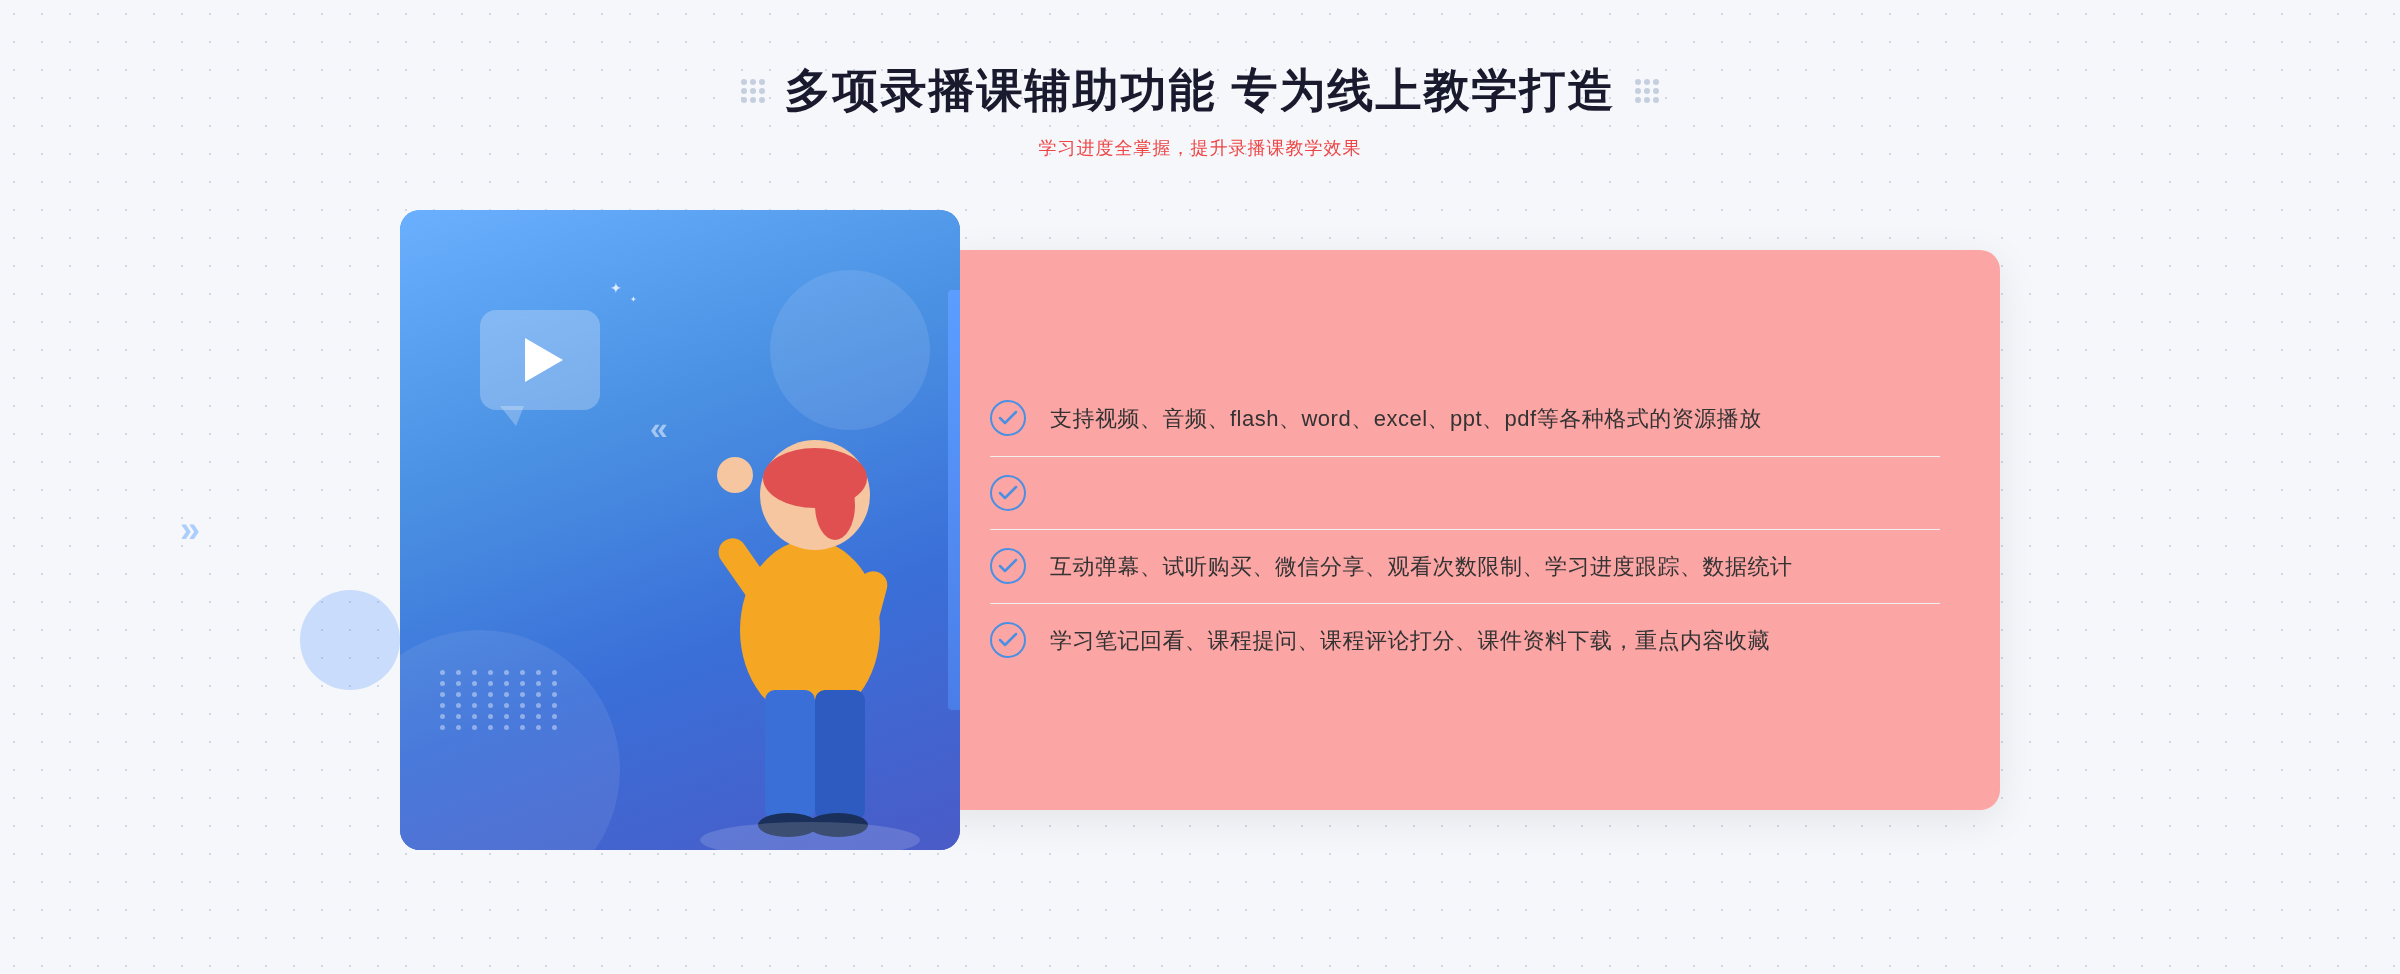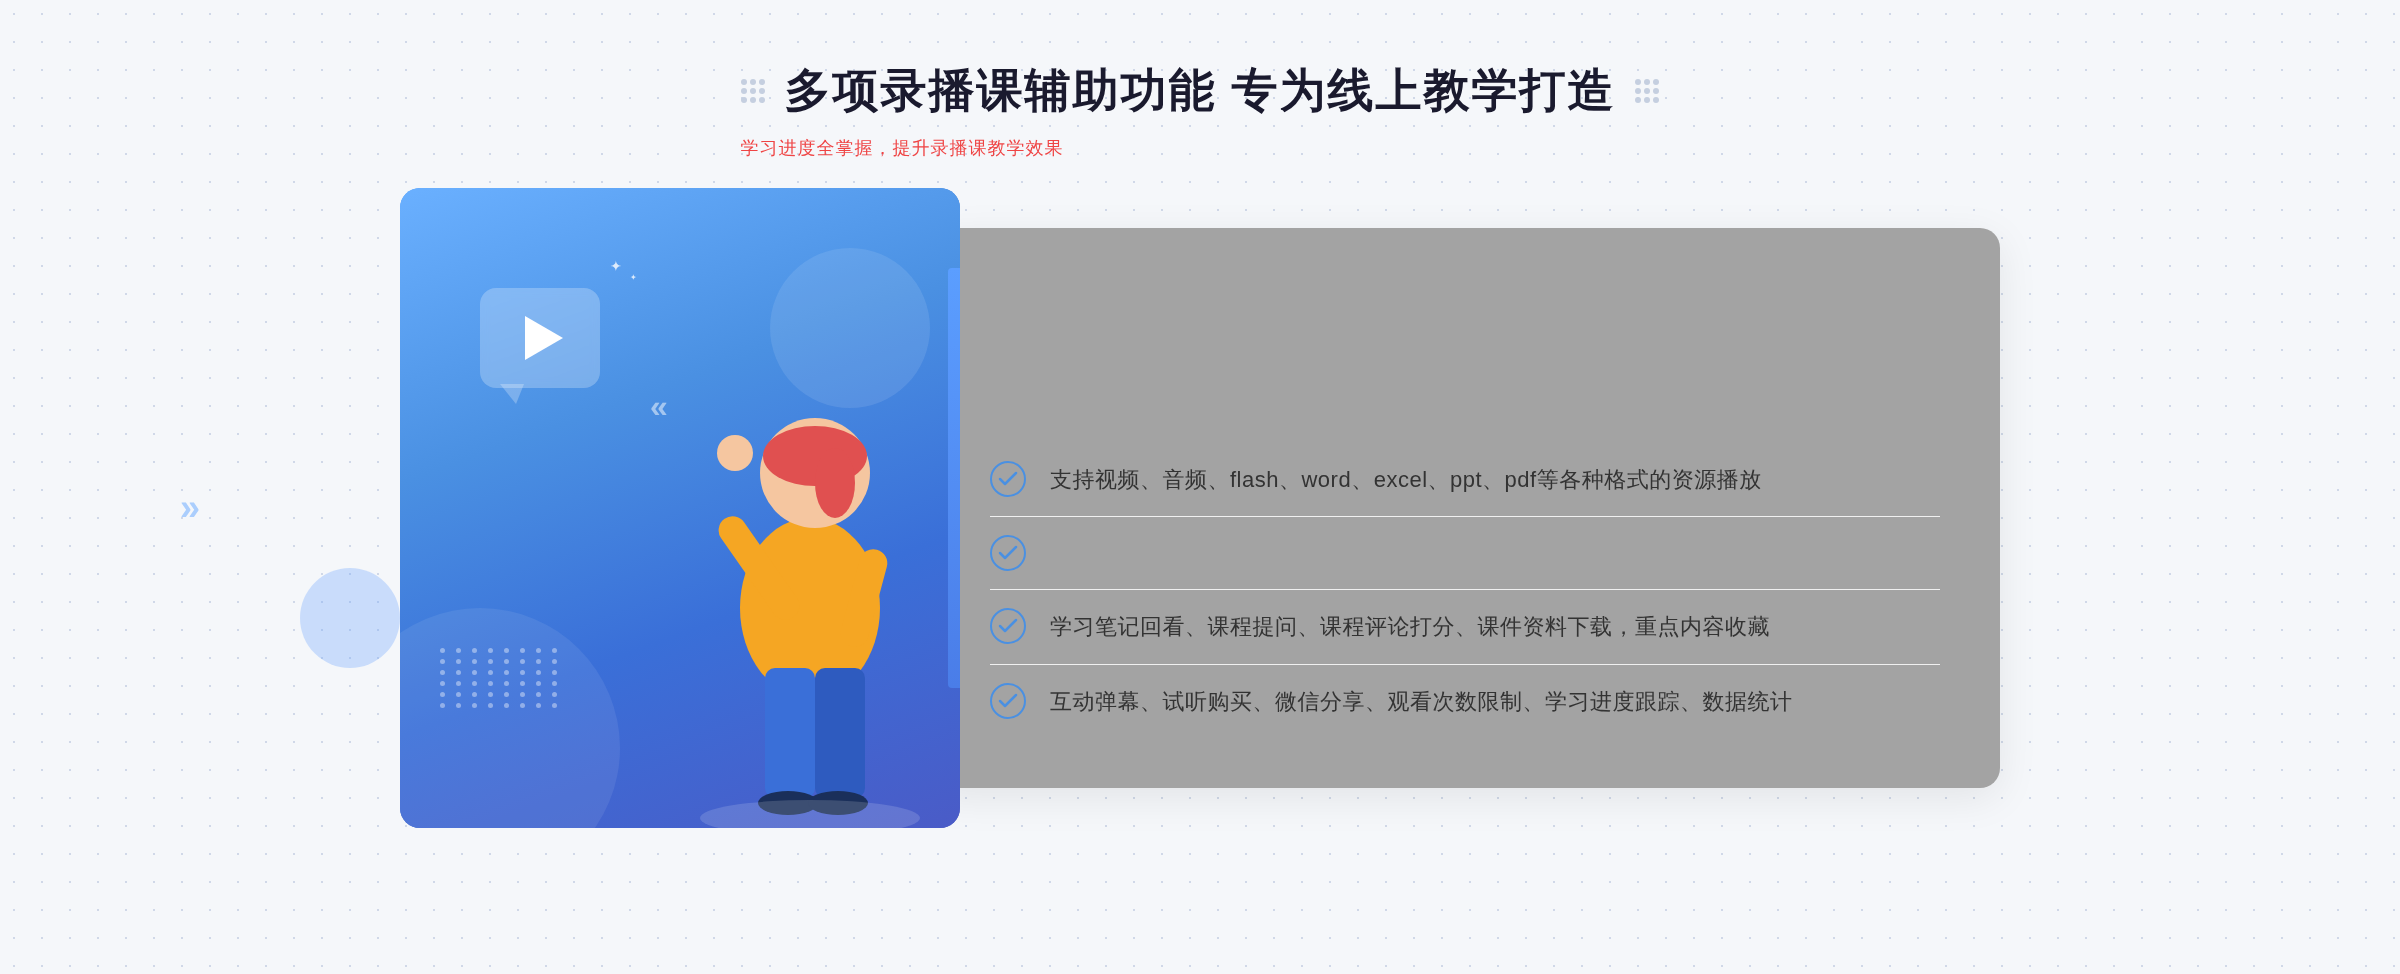--- a/index.html
+++ b/index.html
@@ -18,22 +18,22 @@
       flex-direction: column;
       align-items: center;
       padding-top: 60px;
       background-image: radial-gradient(circle, #d0d8e8 1px, transparent 1px);
       background-size: 28px 28px;
     }
 
     .header-section {
       display: flex;
       flex-direction: column;
-      align-items: flex-start;
-      margin-bottom: 28px;
+      align-items: center;
+      margin-bottom: 50px;
       position: relative;
     }
 
     .title-row {
       display: flex;
       align-items: center;
       gap: 20px;
     }
 
     .decorative-dots {
@@ -233,28 +233,28 @@
       transform: translateY(-50%);
       font-size: 36px;
       color: #7ab4ff;
       opacity: 0.6;
       font-weight: bold;
     }
 
     
     .content-panel {
       flex: 1;
-      background: #a3a3a3;
+      background: #fca5a5;
       border-radius: 20px;
       padding: 50px 60px;
       margin-left: -30px;
       min-height: 560px;
       display: flex;
       flex-direction: column;
-      justify-content: flex-end;
+      justify-content: center;
       box-shadow: 0 10px 40px rgba(0,0,0,0.08);
       z-index: 1;
     }
 
     .feature-item {
       display: flex;
       align-items: flex-start;
       gap: 24px;
       padding: 18px 0;
       border-bottom: 1px solid #f0f0f0;
@@ -426,26 +426,26 @@
         <circle cx="18" cy="18" r="17" fill="none" stroke="#4a90e2" stroke-width="2"></circle>
         <polyline points="10,18 15,23 26,12" fill="none" stroke="#4a90e2" stroke-width="2.5" stroke-linecap="round" stroke-linejoin="round"></polyline>
       </svg>
     </div>
 
     <div class="feature-item">
       <svg class="check-svg" viewBox="0 0 36 36" xmlns="http://www.w3.org/2000/svg">
         <circle cx="18" cy="18" r="17" fill="none" stroke="#4a90e2" stroke-width="2"></circle>
         <polyline points="10,18 15,23 26,12" fill="none" stroke="#4a90e2" stroke-width="2.5" stroke-linecap="round" stroke-linejoin="round"></polyline>
       </svg>
-      <span class="feature-text">学习笔记回看、课程提问、课程评论打分、课件资料下载，重点内容收藏</span>
+      <span class="feature-text">互动弹幕、试听购买、微信分享、观看次数限制、学习进度跟踪、数据统计</span>
     </div>
 
     <div class="feature-item">
       <svg class="check-svg" viewBox="0 0 36 36" xmlns="http://www.w3.org/2000/svg">
         <circle cx="18" cy="18" r="17" fill="none" stroke="#4a90e2" stroke-width="2"></circle>
         <polyline points="10,18 15,23 26,12" fill="none" stroke="#4a90e2" stroke-width="2.5" stroke-linecap="round" stroke-linejoin="round"></polyline>
       </svg>
-      <span class="feature-text">互动弹幕、试听购买、微信分享、观看次数限制、学习进度跟踪、数据统计</span>
+      <span class="feature-text">学习笔记回看、课程提问、课程评论打分、课件资料下载，重点内容收藏</span>
     </div>
   </div>
 
   <div class="left-circle"></div>
 </div>
 
 </body></html>

